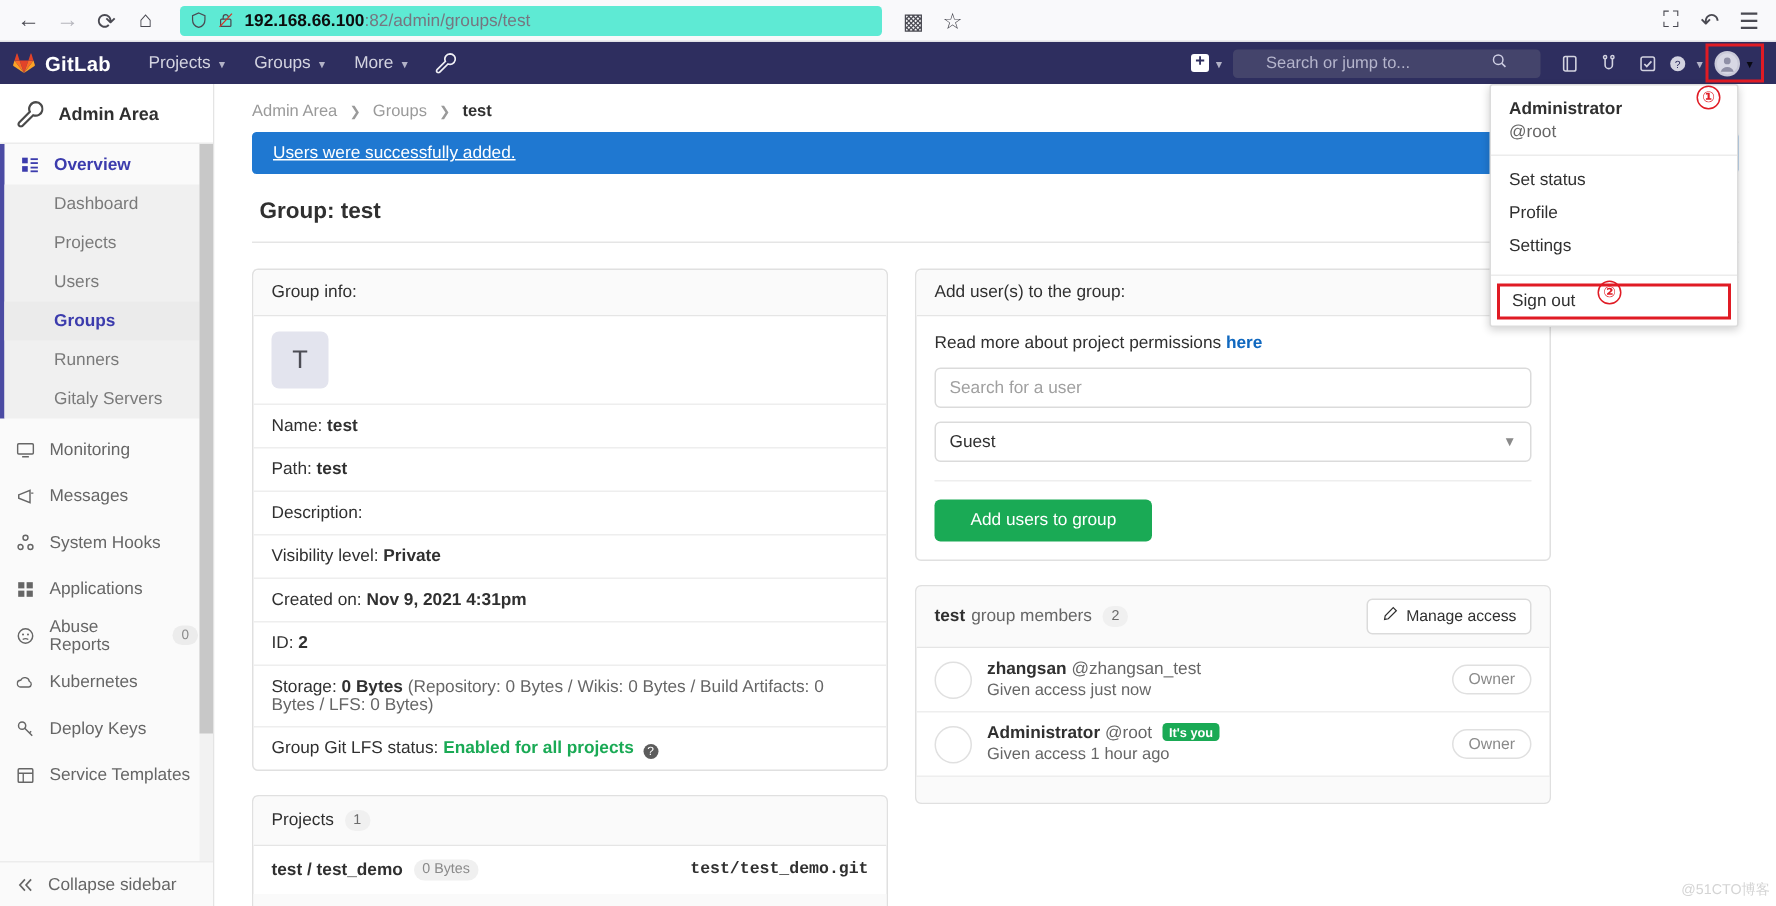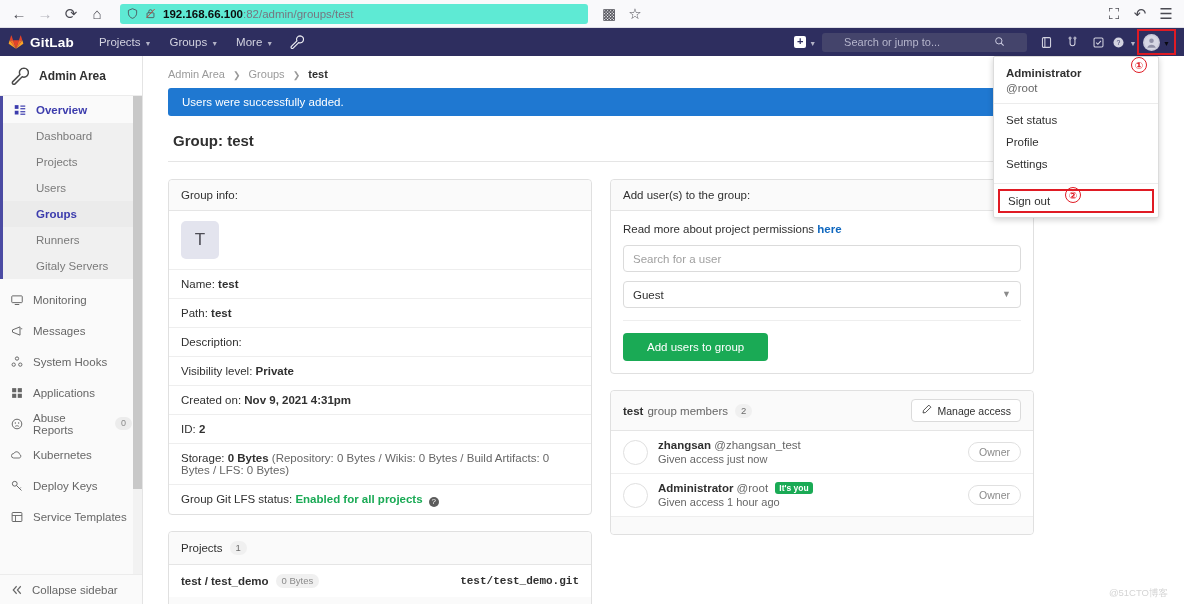--- a/index.html
+++ b/index.html
@@ -119,21 +119,21 @@
   #sb-thumb { position: absolute; top: 0; right: 0; width: 9px; height: 393px; background: #c8c8c8; }
 
   
   #main { flex: 1; overflow: hidden; padding: 0 20px; background: #fff; position: relative; }
   #breadcrumb { font-size: 11px; color: #9a9a9a; padding: 12px 5px 6px 5px; }
   #breadcrumb .sep { padding: 0 5px; font-size: 9px; }
   #breadcrumb .crumb { color: #9a9a9a; }
   #breadcrumb .crumb.last { color: #303030; font-weight: bold; }
   #alert {
     background: #1f78d1; color: #fff; font-size: 11.5px; border-radius: 3px;
-    padding: 8px 14px; margin: 2px 5px 0 5px;
+    padding: 8px 14px; margin: 2px 5px 0 5px; text-decoration: underline;
   }
   #page-title {
     font-size: 15px; font-weight: bold; color: #303030;
     padding: 16px 5px 12px 5px; border-bottom: 1px solid #e5e5e5; margin: 0 5px;
   }
   #cols { display: flex; gap: 18px; padding: 17px 5px 0 5px; }
   .col { width: 424px; }
 
   .card { border: 1px solid #e0e0e0; border-radius: 4px; background: #fff; margin-bottom: 16px; }
   .card-head {
@@ -231,21 +231,21 @@
   .annot {
     position: absolute; width: 16px; height: 16px; border: 1.5px solid #e01b24;
     border-radius: 50%; color: #e01b24; font-size: 10px; font-weight: bold;
     display: flex; align-items: center; justify-content: center; z-index: 70;
     font-family: "DejaVu Sans", sans-serif;
   }
   #annot-1 { left: 1131px; top: 57px; }
   #annot-2 { left: 1065px; top: 187px; }
 
   #watermark {
-    position: absolute; right: 16px; bottom: 4px; font-size: 9.5px;
+    position: absolute; right: 4px; bottom: 4px; font-size: 9.5px;
     color: #d4d4d4; z-index: 80;
   }
 </style>
 </head>
 <body>
 
 <div id="browser-bar">
   <div class="nav-btn">←</div>
   <div class="nav-btn disabled">→</div>
   <div class="nav-btn">⟳</div>

